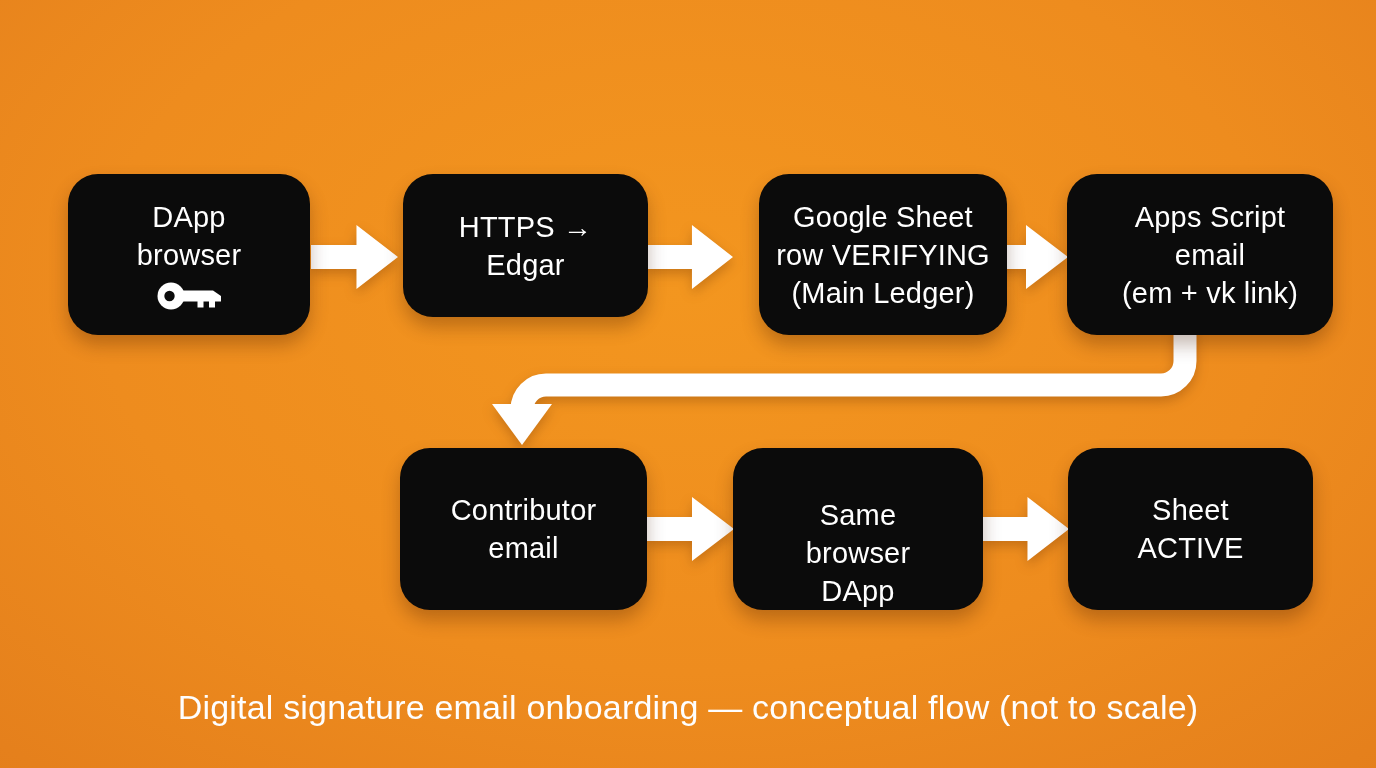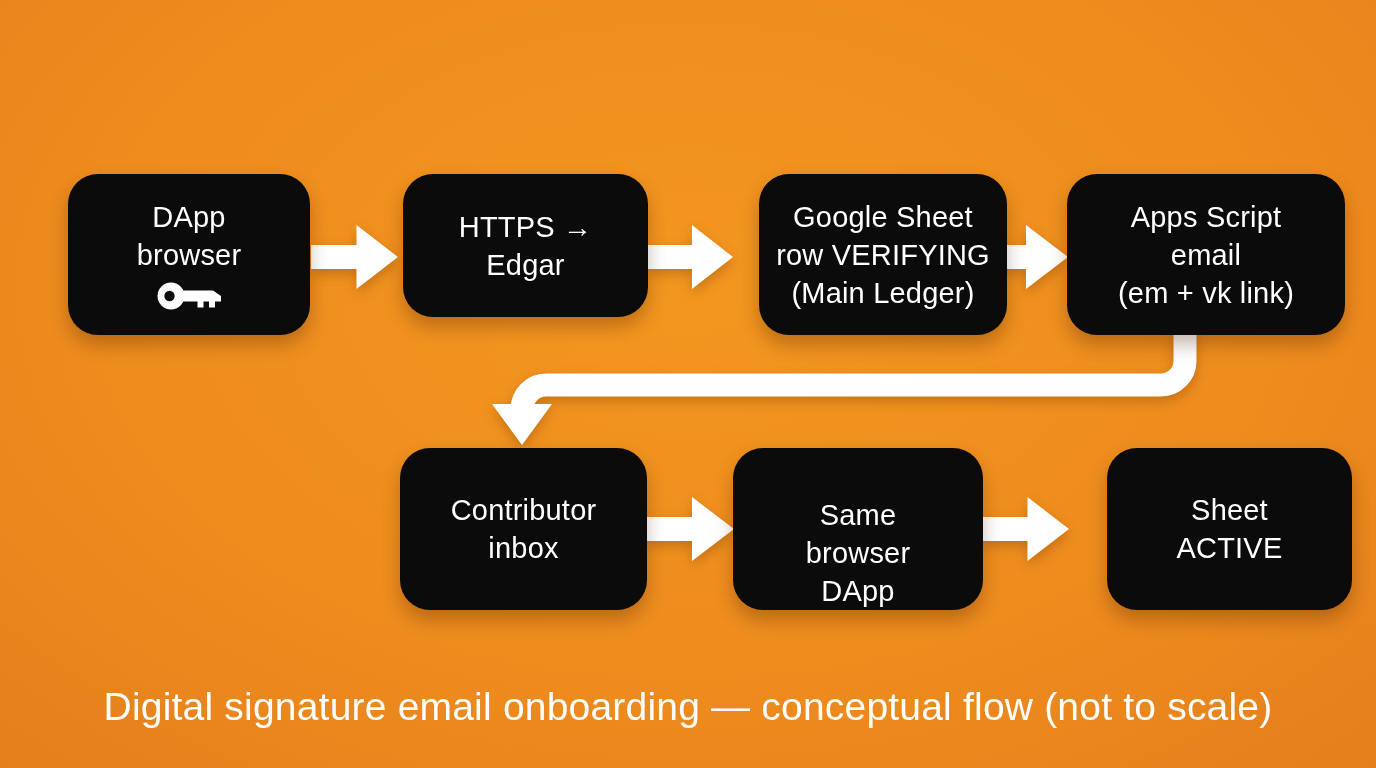--- a/index.html
+++ b/index.html
@@ -31,24 +31,24 @@
   .node .label {
     white-space: pre-line;
     font-size: 29px;
     line-height: 38px;
     font-weight: 400;
     letter-spacing: 0.2px;
   }
   .node-1 { left: 68px;  top: 174px; width: 242px; height: 161px; }
   .node-2 { left: 403px; top: 174px; width: 245px; height: 143px; }
   .node-3 { left: 732px; top: 174px; width: 248px; height: 161px; margin-left: 27px; }
-  .node-4 { left: 1067px; top: 174px; width: 278px; height: 161px; }
+  .node-4 { left: 1067px; top: 174px; width: 246px; height: 161px; padding-left: 20px; }
   .node-5 { left: 400px; top: 448px; width: 247px; height: 162px; }
   .node-6 { left: 733px; top: 448px; width: 250px; height: 162px; justify-content: flex-end; }
-  .node-7 { left: 1068px; top: 448px; width: 245px; height: 162px; margin-left: 39px; }
+  .node-7 { left: 1068px; top: 448px; width: 245px; height: 162px; }
 
   .arrow-right {
     position: absolute;
     z-index: 1;
     filter: drop-shadow(0 5px 6px rgba(90, 35, 0, 0.28));
   }
   .a1 { left: 311px; top: 225px; width: 87px; height: 64px; }
   .a2 { left: 647px; top: 225px; width: 86px; height: 64px; }
   .a3 { left: 980px; top: 225px; width: 88px; height: 64px; }
   .a4 { left: 646px; top: 497px; width: 88px; height: 64px; }
@@ -70,21 +70,21 @@
     align-items: center;
     justify-content: center;
   }
   .caption {
     position: absolute;
     left: 0;
     top: 690px;
     width: 100%;
     text-align: center;
     color: #fefefe;
-    font-size: 39px;
+    font-size: 34px;
     line-height: 34px;
     font-weight: 400;
     letter-spacing: 0.2px;
     z-index: 2;
   }
 </style>
 </head>
 <body>
 
 <div class="canvas">
@@ -113,21 +113,21 @@
   </div>
 
   <div class="node node-4">
     <div class="label">Apps Script
 email
 (em + vk link)</div>
   </div>
 
   <div class="node node-5">
     <div class="label">Contributor
-inbox</div>
+email</div>
   </div>
 
   <div class="node node-6">
     <div class="label">Same
 browser
 DApp</div>
   </div>
 
   <div class="node node-7">
     <div class="label">Sheet

